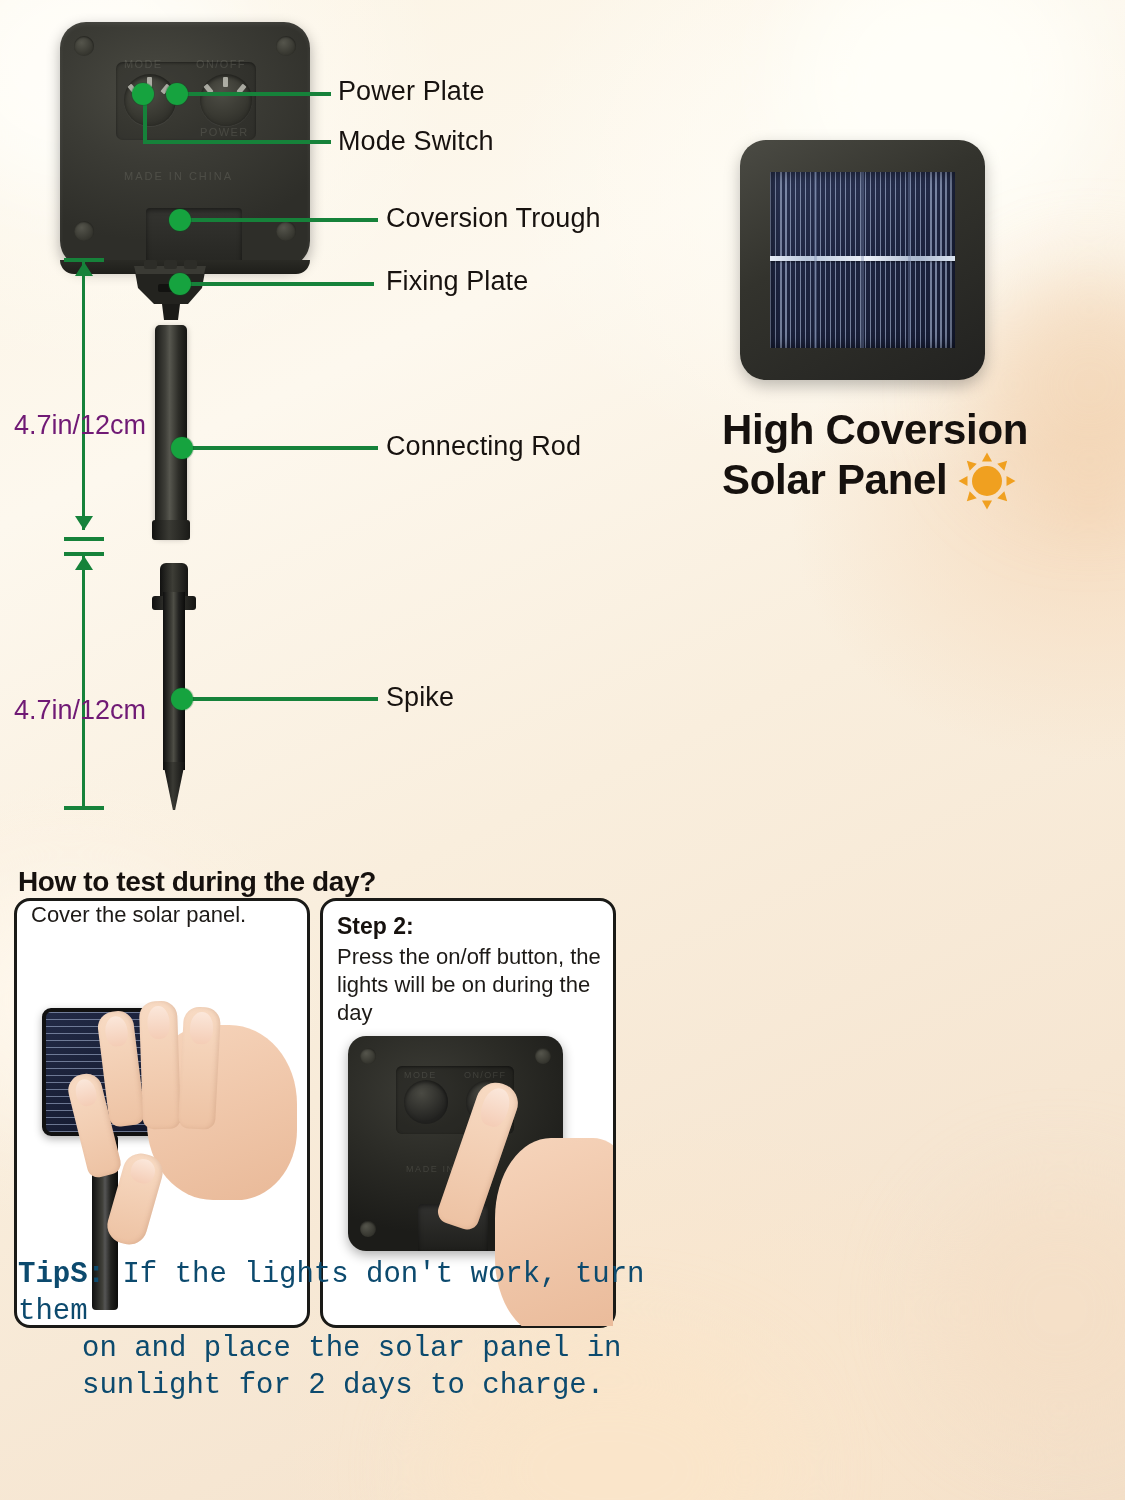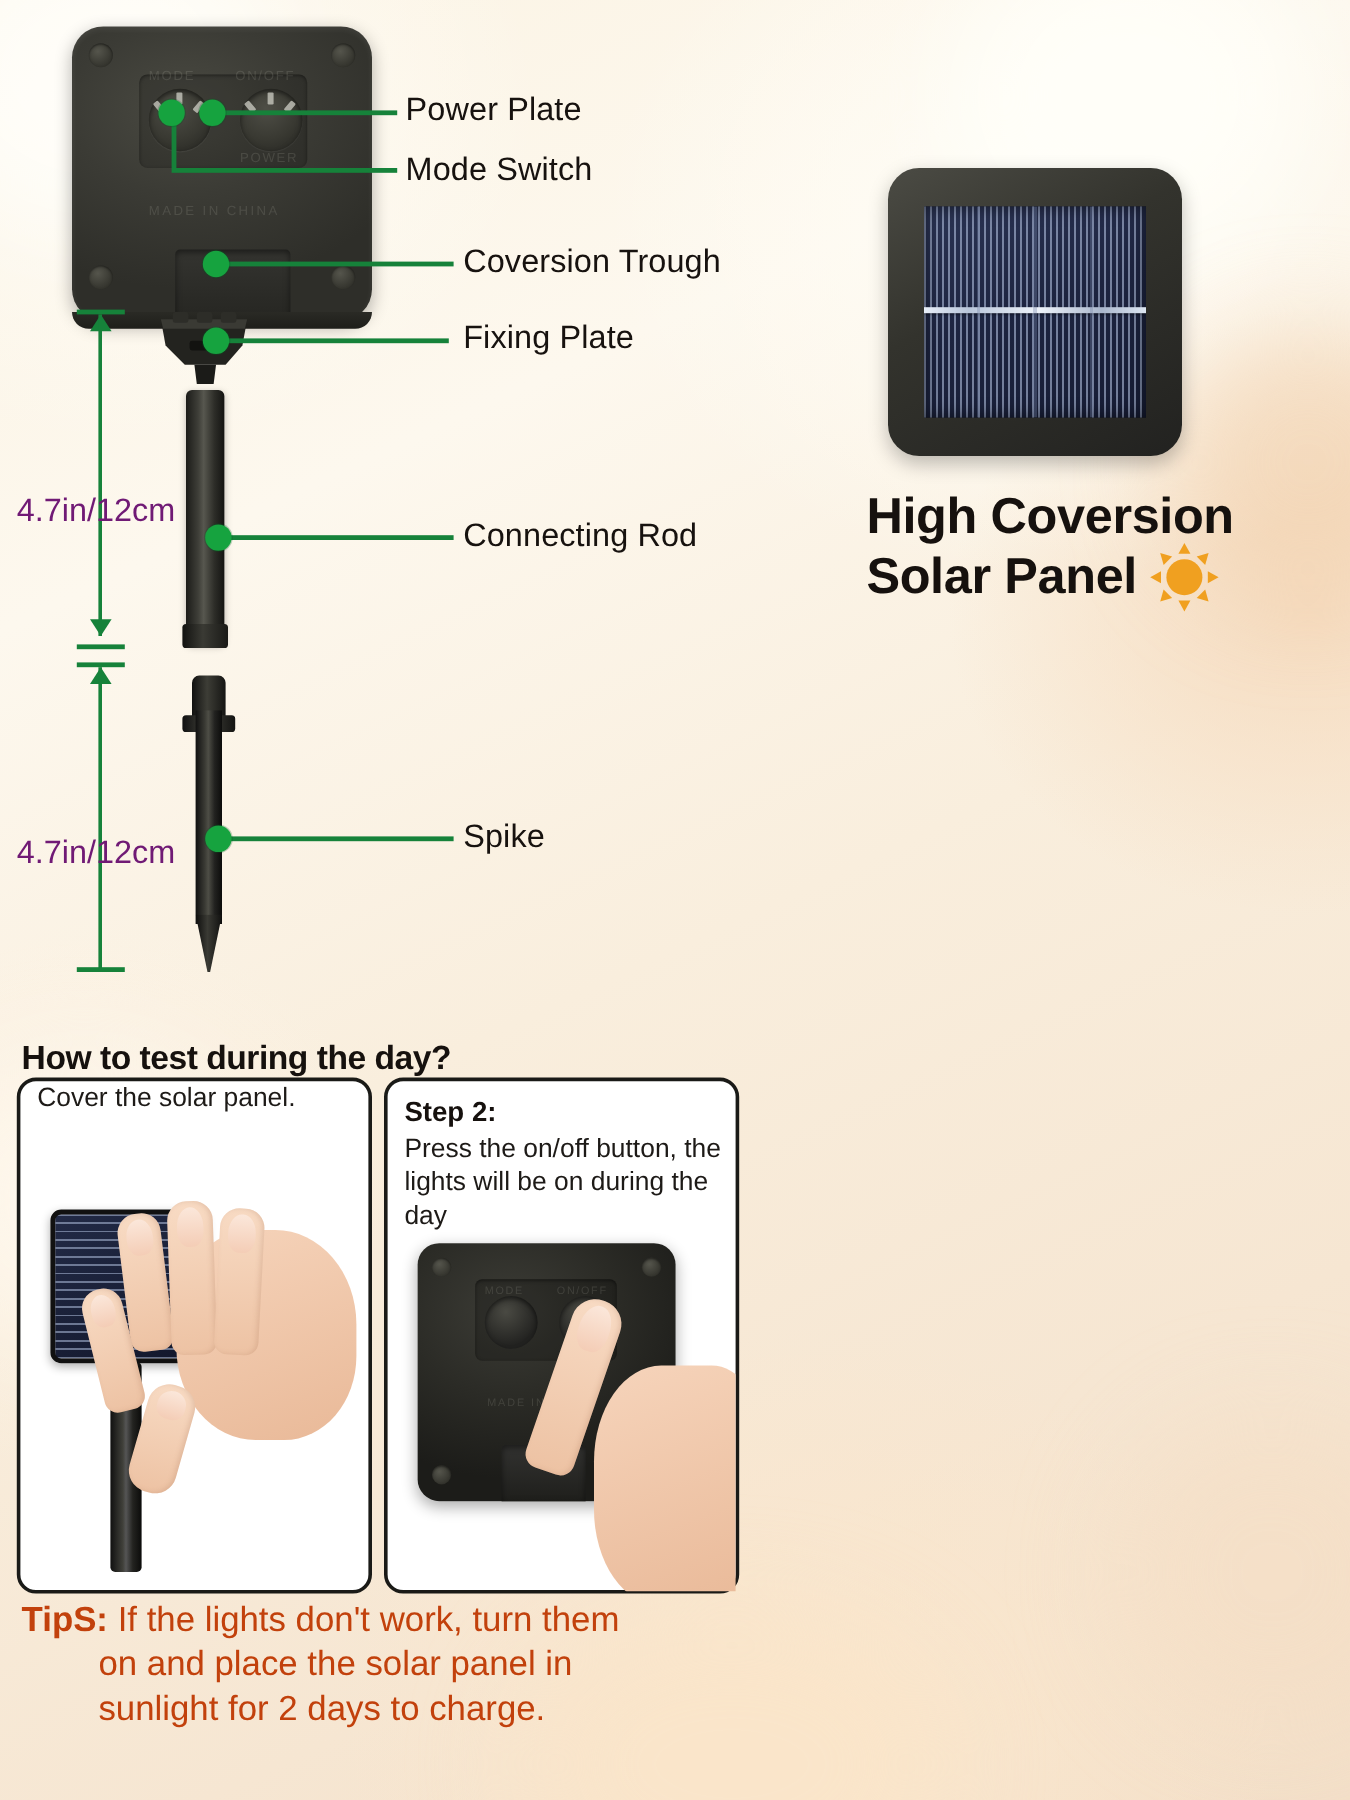--- a/index.html
+++ b/index.html
@@ -223,22 +223,22 @@
     border-radius:16px; overflow:hidden;
   }
   .step-head {
     font-size:23px; font-weight:bold; color:#16110e;
     margin:12px 0 3px 14px;
   }
   .step-body {
     font-size:22px; color:#1d1a17; line-height:1.27; margin:0 12px 0 14px;
   }
   .tips {
-    position:absolute; left:18px; top:1332px; width:640px;
-    font-size:29px; color:#c2410c; line-height:1.28;
+    position:absolute; left:18px; top:1256px; width:640px;
+    font-size:29px; color:#0c4a6e; line-height:1.28;font-family:Liberation Mono, monospace;
   }
   .tips .indent { display:block; padding-left:64px; }
 
   
   .s1-panel {
     position:absolute; left:42px; top:1008px; width:130px; height:128px;
     border-radius:9px;
     background:
       repeating-linear-gradient(0deg, rgba(175,190,220,.55) 0 1.5px, rgba(20,26,46,0) 1.5px 7px),
       linear-gradient(150deg,#222a46,#12172b);

